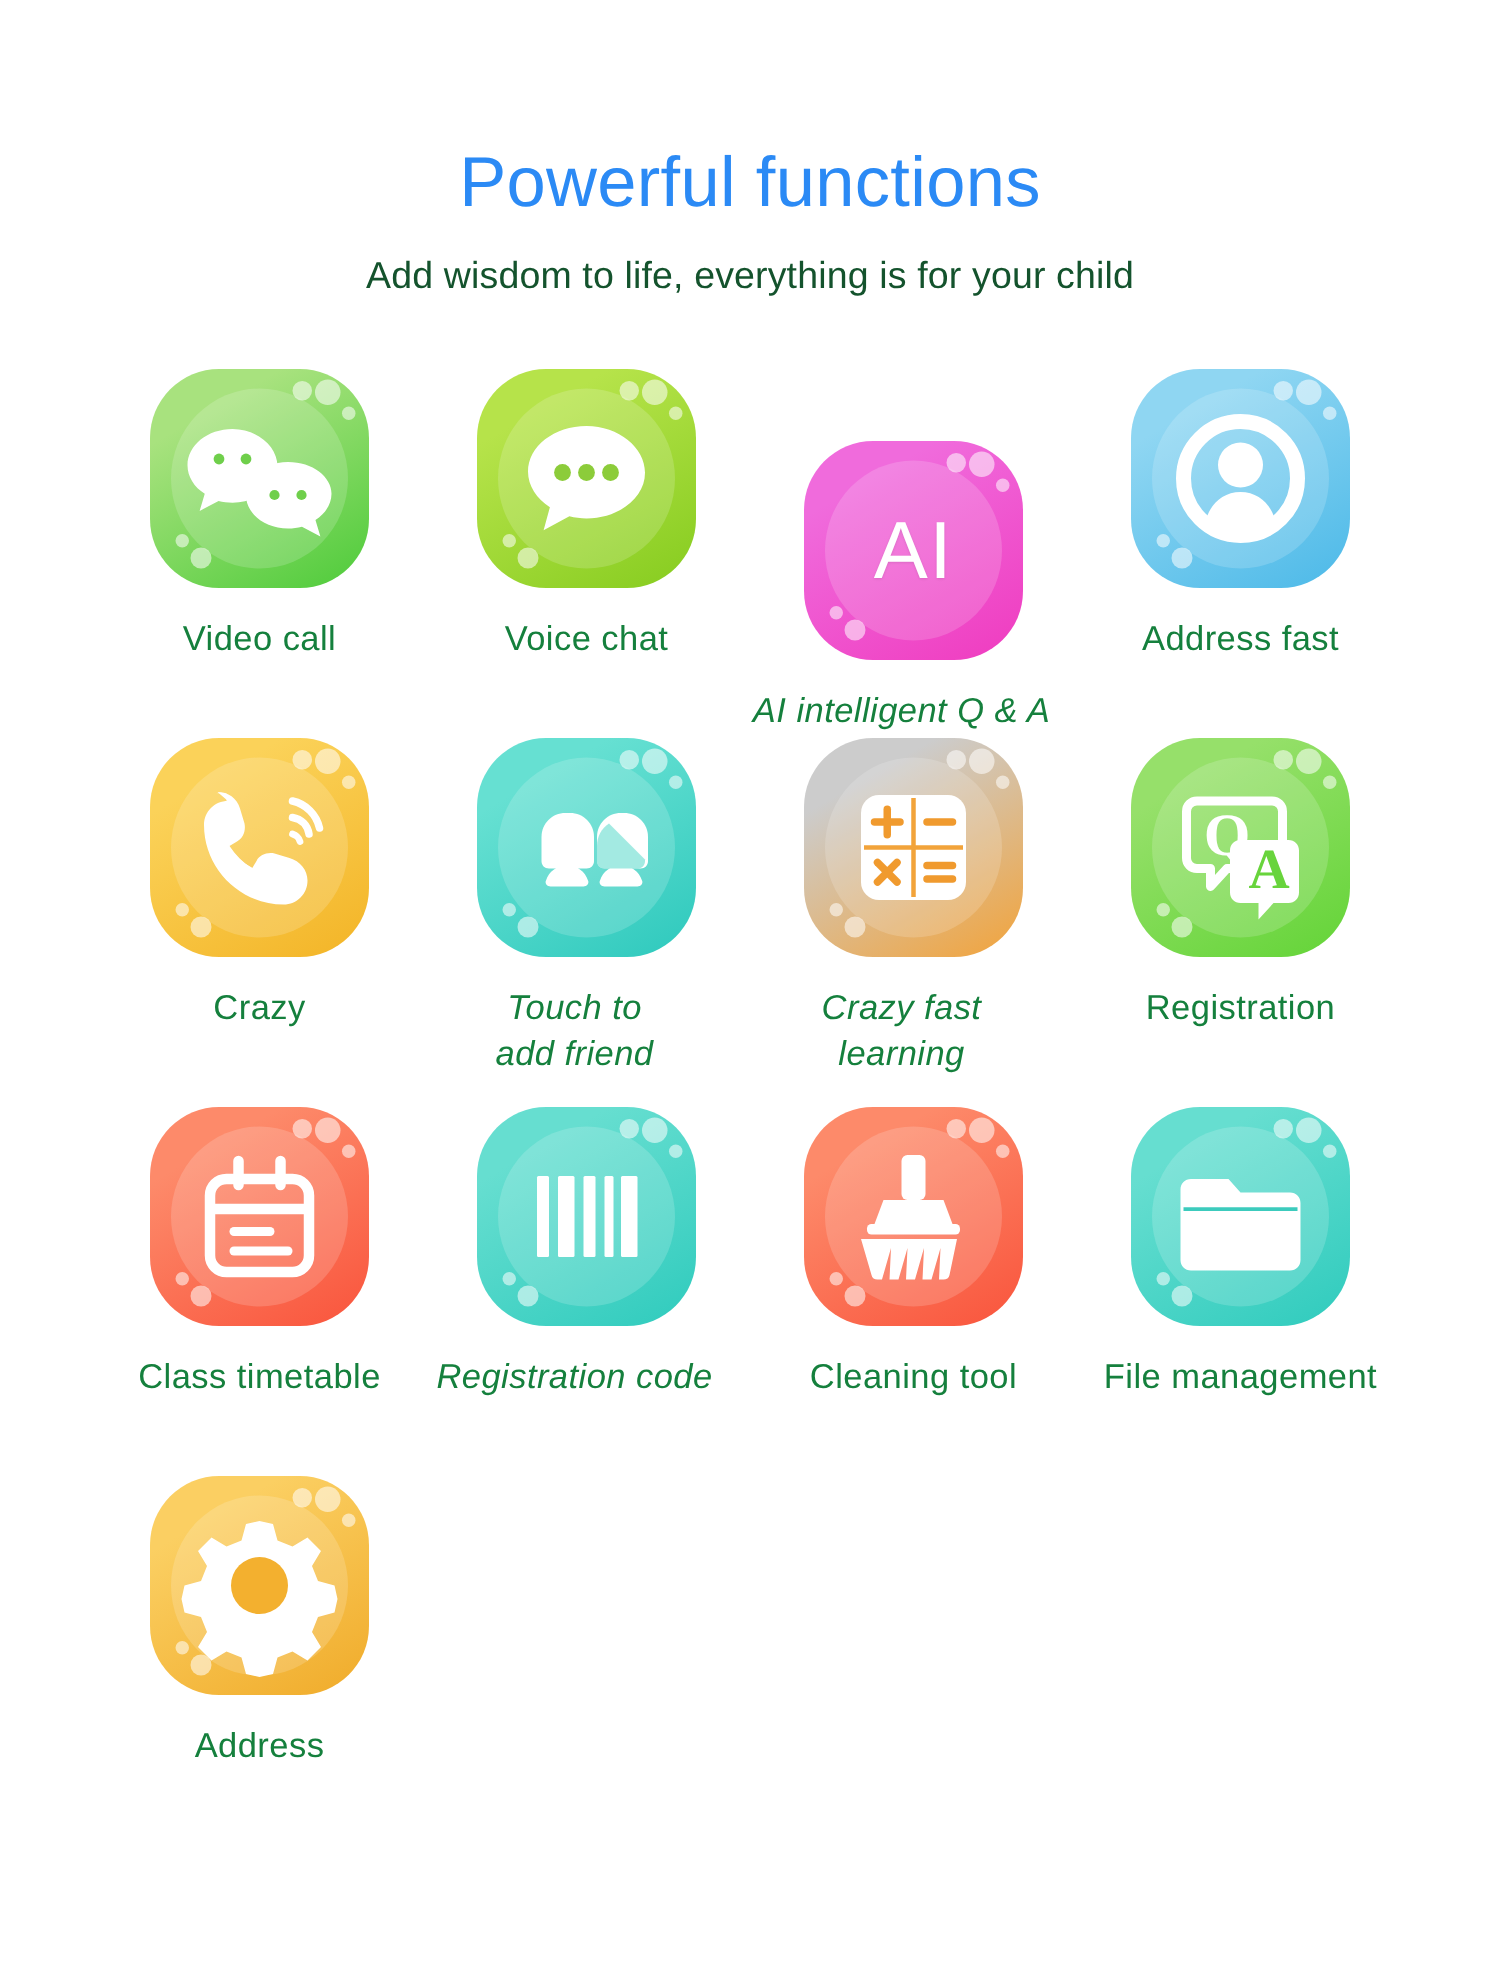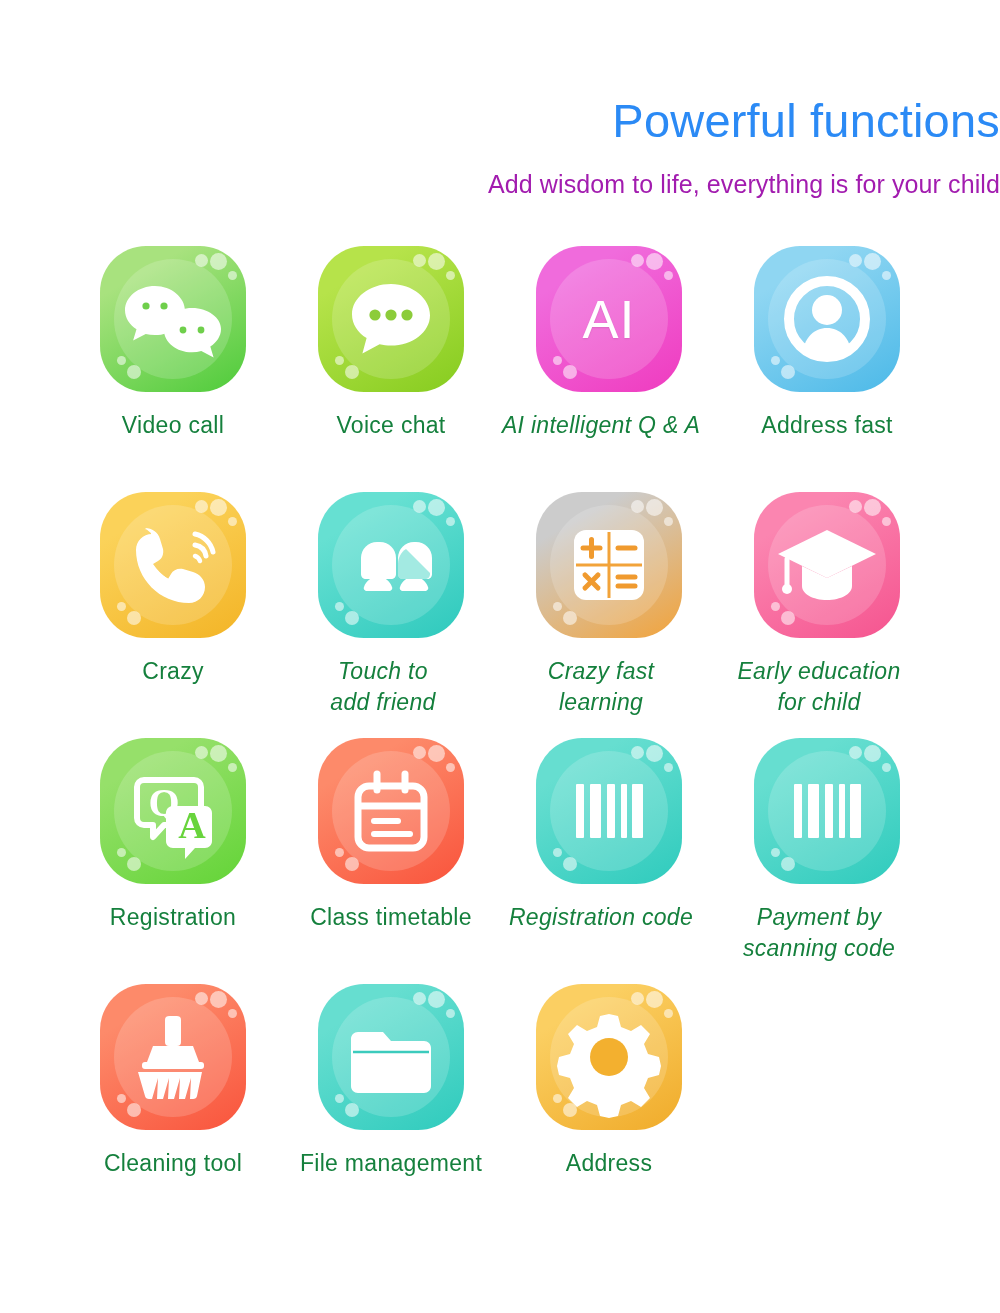--- a/index.html
+++ b/index.html
@@ -19,37 +19,37 @@
   .page {
     width: 1000px;
     height: 1313px;
     position: relative;
     background: #ffffff;
     padding: 0;
   }
 
   
   .header {
-    text-align: right;
+    text-align: center;
     padding-top: 96px;
   }
   .page-title {
     font-size: 47px;
     line-height: 1.05;
     font-weight: 400;
     color: #2b8af5;
     letter-spacing: 0.2px;
     margin: 0;
   }
   .page-subtitle {
     margin: 24px 0 0 0;
     font-size: 25px;
     line-height: 1.2;
     font-weight: 400;
-    color: #a21caf;
+    color: #14532d;
     letter-spacing: 0.1px;
   }
 
   
   .grid {
     margin-top: 47px;
     display: grid;
     grid-template-columns: repeat(4, 218px);
     justify-content: center;
     column-gap: 0px;
@@ -186,21 +186,21 @@
                 <circle cx="57" cy="69" r="5.6" fill="#8ccc3a"></circle>
                 <circle cx="73" cy="69" r="5.6" fill="#8ccc3a"></circle>
                 <circle cx="89" cy="69" r="5.6" fill="#8ccc3a"></circle>
               </g>
             </svg>
           </div>
         </div>
         <div class="label">Voice chat</div>
       </div>
       <div class="cell">
-        <div class="tile" style="background: linear-gradient(150deg, rgb(240, 107, 220) 0%, rgb(240, 107, 220) 22%, rgb(239, 59, 191) 100%);">
+        <div class="tile" style="background: linear-gradient(150deg, rgb(240, 107, 220) 0%, rgb(240, 107, 220) 22%, rgb(239, 59, 191) 100%); margin-top: 48px;">
           <div class="disc"></div>
           <div class="bub b1"></div>
           <div class="bub b2"></div>
           <div class="bub b3"></div>
           <div class="bub b4"></div>
           <div class="bub b5"></div>
           <div class="ai-text">AI</div>
         </div>
         <div class="label wide">AI intelligent Q &amp; A</div>
       </div>
@@ -293,42 +293,20 @@
                   <line x1="82" y1="94" x2="99" y2="94"></line>
                 </g>
               </g>
             </svg>
           </div>
         </div>
         <div class="label wide">Crazy fast
 learning</div>
       </div>
       <div class="cell">
-        <div class="tile" style="background: linear-gradient(150deg, rgb(251, 133, 176) 0%, rgb(251, 133, 176) 22%, rgb(245, 84, 143) 100%);">
-          <div class="disc"></div>
-          <div class="bub b1"></div>
-          <div class="bub b2"></div>
-          <div class="bub b3"></div>
-          <div class="bub b4"></div>
-          <div class="bub b5"></div>
-          <div class="glyph">
-            <svg width="146" height="146" viewBox="0 0 146 146">
-              <g fill="#ffffff">
-                <path d="M73 38L24 62l49 24 49-24-49-24z"></path>
-                <path d="M48 74v20c0 8 11 14 25 14s25-6 25-14V74L73 86 48 74z"></path>
-                <path d="M33 67v26" stroke="#ffffff" stroke-width="5" fill="none" stroke-linecap="round"></path>
-                <circle cx="33" cy="97" r="5"></circle>
-              </g>
-            </svg>
-          </div>
-        </div>
-        <div class="label wide">Early education
-for child</div>
-      </div>
-      <div class="cell">
         <div class="tile" style="background: linear-gradient(150deg, rgb(150, 224, 106) 0%, rgb(150, 224, 106) 22%, rgb(99, 212, 55) 100%);">
           <div class="disc"></div>
           <div class="bub b1"></div>
           <div class="bub b2"></div>
           <div class="bub b3"></div>
           <div class="bub b4"></div>
           <div class="bub b5"></div>
           <div class="glyph">
             <svg width="146" height="146" viewBox="0 0 146 146">
               <g>
@@ -381,43 +359,20 @@
                 <rect x="71" y="46" width="8" height="54" rx="1"></rect>
                 <rect x="85" y="46" width="6" height="54" rx="1"></rect>
                 <rect x="96" y="46" width="11" height="54" rx="1"></rect>
               </g>
             </svg>
           </div>
         </div>
         <div class="label wide">Registration code</div>
       </div>
       <div class="cell">
-        <div class="tile" style="background: linear-gradient(150deg, rgb(102, 222, 208) 0%, rgb(102, 222, 208) 22%, rgb(47, 203, 189) 100%);">
-          <div class="disc"></div>
-          <div class="bub b1"></div>
-          <div class="bub b2"></div>
-          <div class="bub b3"></div>
-          <div class="bub b4"></div>
-          <div class="bub b5"></div>
-          <div class="glyph">
-            <svg width="146" height="146" viewBox="0 0 146 146">
-              <g fill="#ffffff">
-                <rect x="40" y="46" width="8" height="54" rx="1"></rect>
-                <rect x="54" y="46" width="11" height="54" rx="1"></rect>
-                <rect x="71" y="46" width="8" height="54" rx="1"></rect>
-                <rect x="85" y="46" width="6" height="54" rx="1"></rect>
-                <rect x="96" y="46" width="11" height="54" rx="1"></rect>
-              </g>
-            </svg>
-          </div>
-        </div>
-        <div class="label wide">Payment by
-scanning code</div>
-      </div>
-      <div class="cell">
         <div class="tile" style="background: linear-gradient(150deg, rgb(253, 138, 106) 0%, rgb(253, 138, 106) 22%, rgb(249, 84, 60) 100%);">
           <div class="disc"></div>
           <div class="bub b1"></div>
           <div class="bub b2"></div>
           <div class="bub b3"></div>
           <div class="bub b4"></div>
           <div class="bub b5"></div>
           <div class="glyph">
             <svg width="146" height="146" viewBox="0 0 146 146">
               <g fill="#ffffff">

